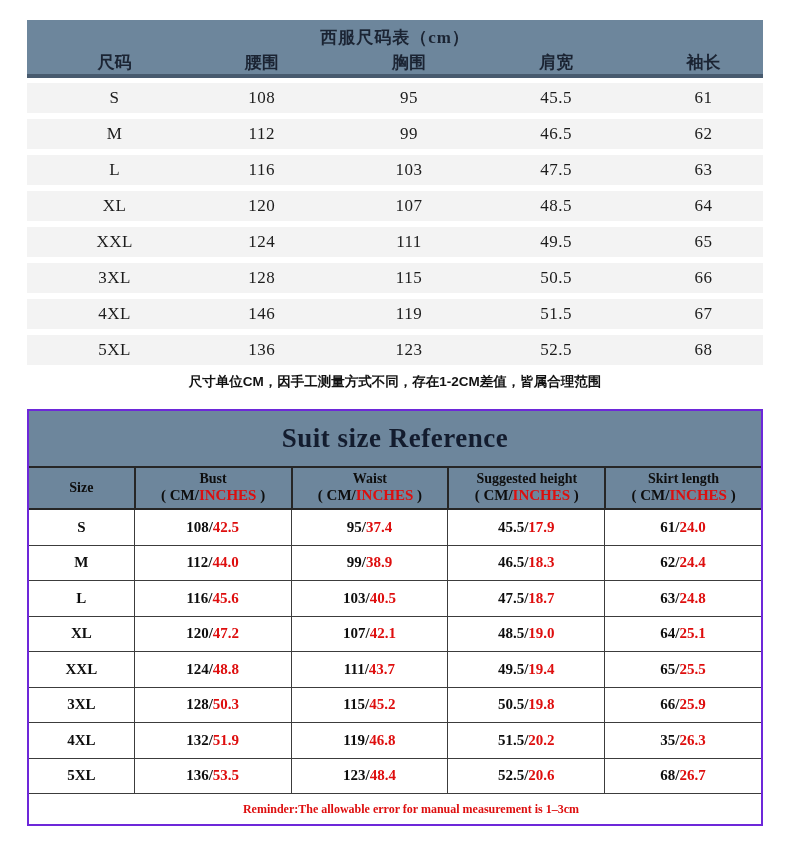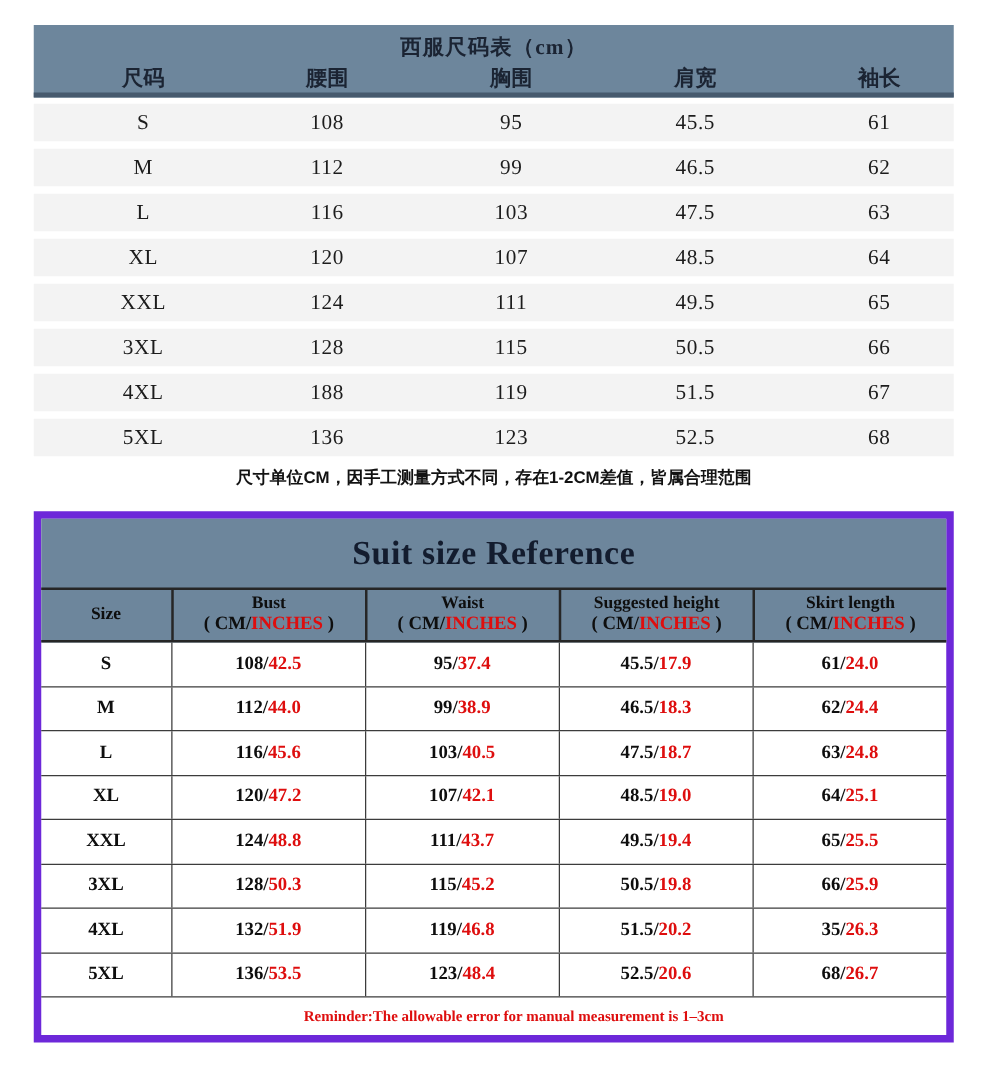--- a/index.html
+++ b/index.html
@@ -41,21 +41,21 @@
     text-align: center;
     font-family: "Liberation Sans", sans-serif;
     font-weight: bold;
     font-size: 13.5px;
     color: #121212;
   }
 
   
   .bottom-table {
     width: 736px; margin: 18px auto 0 auto;
-    border: 6px solid #6d28d9;
+    border: 2px solid #6d28d9;
     box-sizing: border-box;
   }
   .b-title {
     height: 55px; background: #6d869c;
     border-bottom: 2px solid #262626;
     display: flex; align-items: center; justify-content: center;
     font-weight: bold; font-size: 27px; color: #131c2e;
     letter-spacing: 0.5px;
   }
   .b-header {
@@ -142,21 +142,21 @@
       </div>
       <div class="trow">
         <div class="tcell">3XL</div>
         <div class="tcell">128</div>
         <div class="tcell">115</div>
         <div class="tcell">50.5</div>
         <div class="tcell">66</div>
       </div>
       <div class="trow">
         <div class="tcell">4XL</div>
-        <div class="tcell">188</div>
+        <div class="tcell">146</div>
         <div class="tcell">119</div>
         <div class="tcell">51.5</div>
         <div class="tcell">67</div>
       </div>
       <div class="trow">
         <div class="tcell">5XL</div>
         <div class="tcell">136</div>
         <div class="tcell">123</div>
         <div class="tcell">52.5</div>
         <div class="tcell">68</div>

